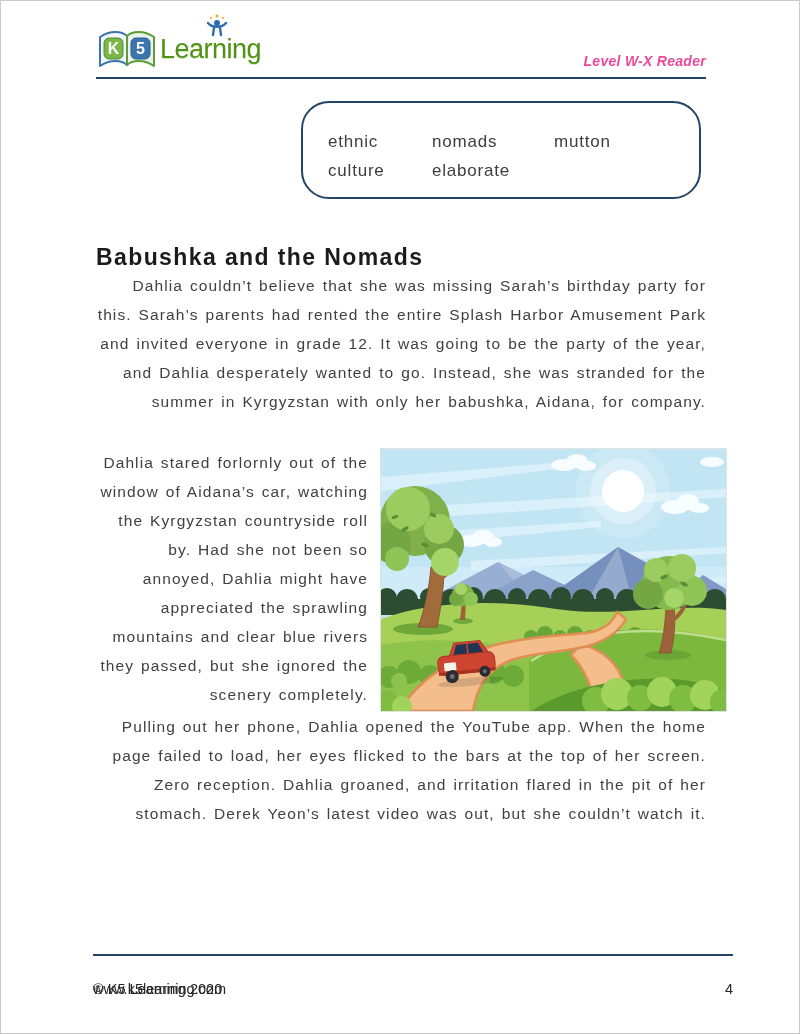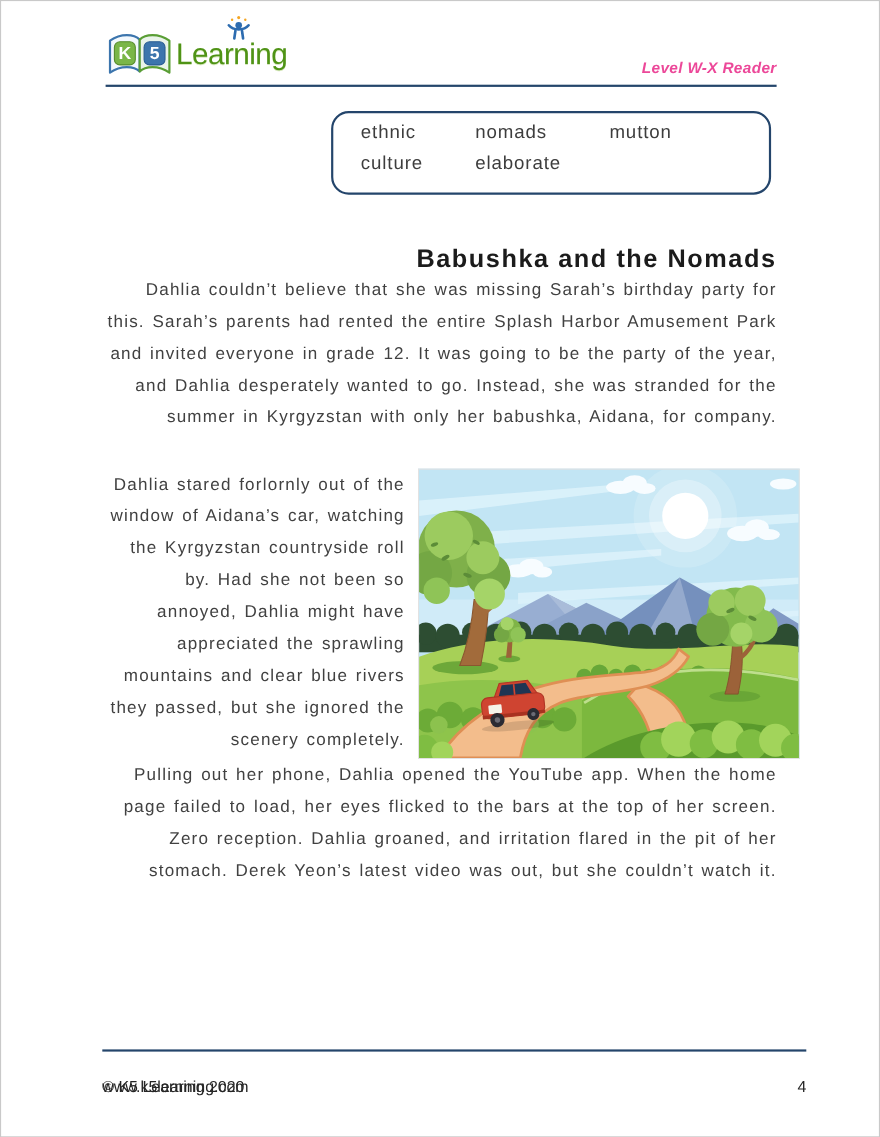--- a/index.html
+++ b/index.html
@@ -34,39 +34,38 @@
   .level-label {
     font-size: 14px; font-style: italic; font-weight: bold;
     color: #ec4899; padding-bottom: 2px; letter-spacing: 0.3px;
   }
 
   
   .word-box {
     margin: 22px 0 0 205px;
     width: 400px;
     border: 2.5px solid #24456b;
-    border-radius: 16px;
-    padding: 4px 10px 12px 25px;
+    border-radius: 28px;
+    padding: 26px 10px 12px 25px;
     display: grid;
     grid-template-columns: 104px 122px 1fr;
     row-gap: 3px;
     font-size: 17px;
     color: #3d3d3d;
     letter-spacing: 0.8px;
     line-height: 1.55;
   }
 
   
   .story-title {
     margin: 45px 0 0 0;
     font-size: 23px;
     font-weight: bold;
     color: #1b1b1b;
     letter-spacing: 1.4px;
-    text-align: right;
   }
   p.body-text {
     font-size: 15.5px;
     line-height: 29px;
     letter-spacing: 1.1px;
     word-spacing: 1.5px;
     margin: 0;
     text-align: right;
   }
   .para-1 { margin-top: 33px; }

